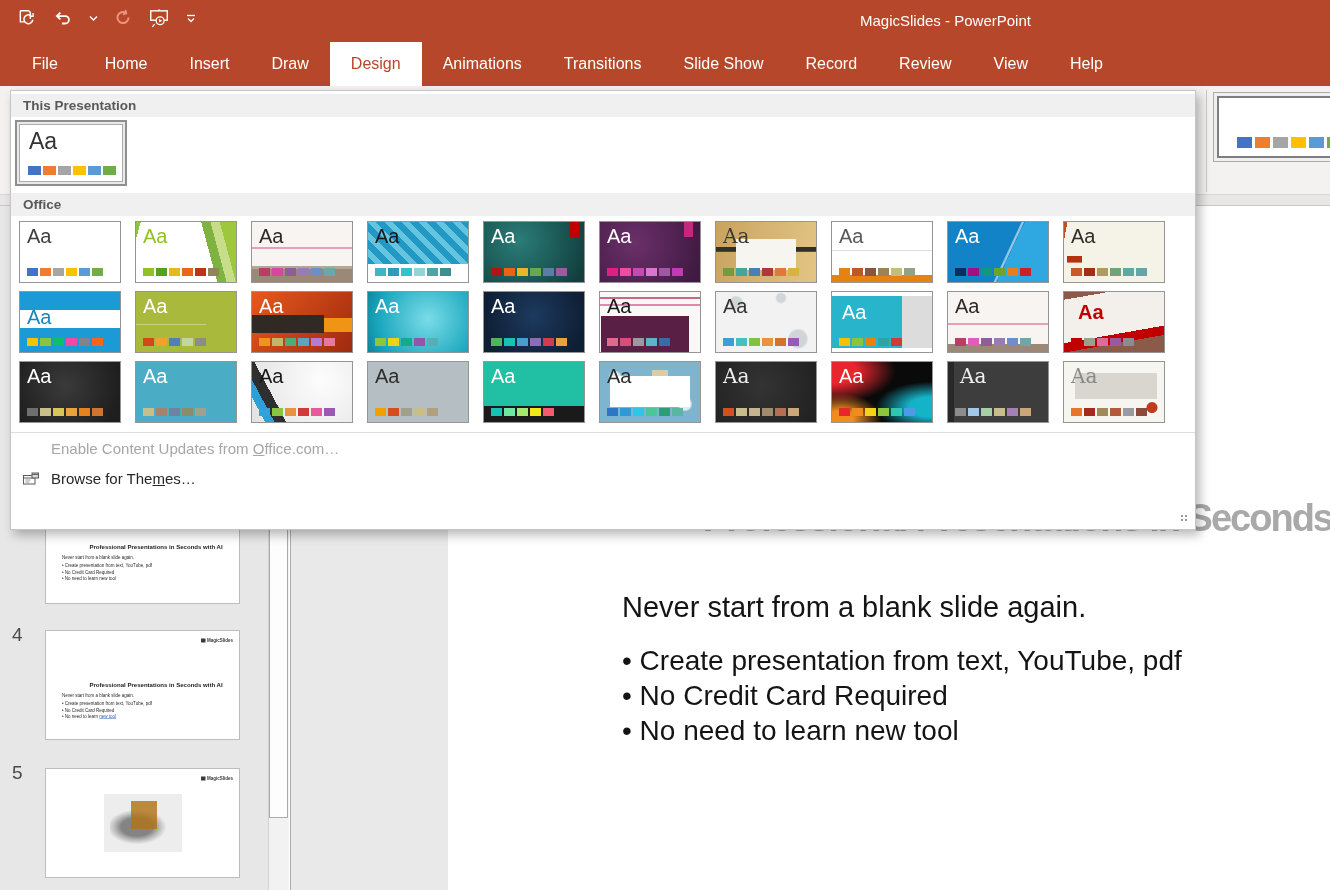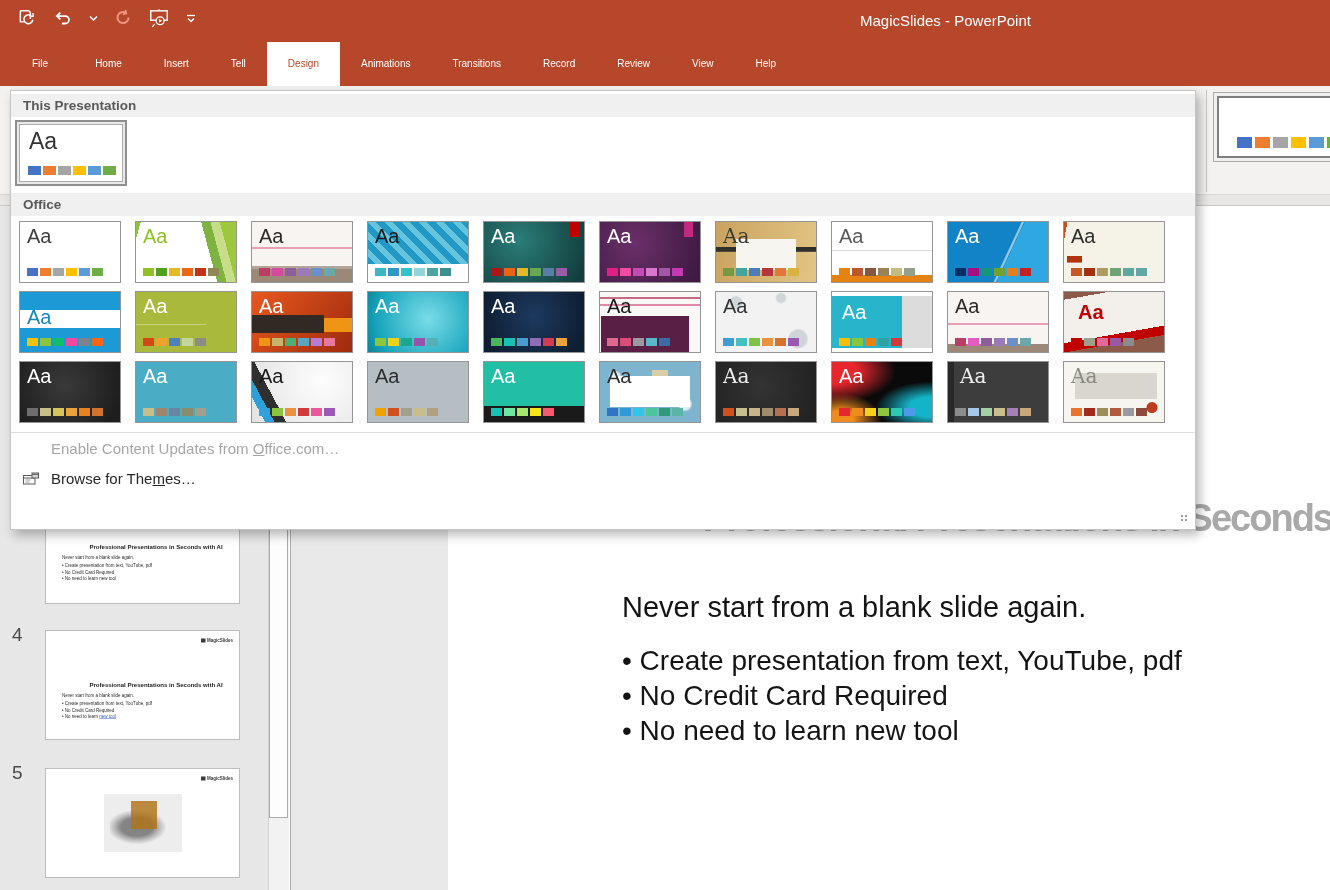--- a/index.html
+++ b/index.html
@@ -7,21 +7,21 @@
   #stage { position:relative; width:1330px; height:890px; background:#fff; }
 
   
   #titlebar { position:absolute; left:0; top:0; width:1330px; height:42px; background:#B7472A; }
   .qat { position:absolute; top:6px; display:flex; align-items:center; gap:14px; left:16px; }
   .qat .qicon { width:22px; height:24px; display:flex; align-items:center; justify-content:center; cursor:default; }
   #win-title { position:absolute; left:860px; top:12px; color:#fff; font-size:15px; white-space:nowrap; }
 
   
   #tabrow { position:absolute; left:0; top:42px; width:1330px; height:44px; background:#B7472A; display:flex; align-items:stretch; }
-  .tab { color:#fff; font-size:10px; line-height:44px; padding:0 21px; white-space:nowrap; }
+  .tab { color:#fff; font-size:16px; line-height:44px; padding:0 21px; white-space:nowrap; }
   .tab.first { margin-left:14px; padding:0 18px; }
   .tab.selected { background:#fff; color:#B7472A; }
   .tellme { display:flex; align-items:center; gap:8px; color:#fff; font-size:15px; margin-left:18px; white-space:nowrap; }
 
   
   #ribbonstrip { position:absolute; left:0; top:86px; width:1330px; height:120px; background:#F3F2F1; }
   #ribbon-bottom { position:absolute; left:0; top:194px; width:1330px; height:12px; background:#E8E7E6; border-top:1px solid #D8D7D6; border-bottom:1px solid #C9C8C7; }
   #ribbon-vsep { position:absolute; left:1206px; top:90px; width:1px; height:102px; background:#C9C9C9; }
   #variant-card { position:absolute; left:1213px; top:92px; width:150px; height:70px; background:#F0F0F0; border:1px solid #ABABAB; padding:3px; }
   #variant-card .inner { width:100%; height:100%; background:#fff; border:2px solid #7E7E7E; position:relative; }
@@ -129,24 +129,25 @@
           </svg>
       </span>
     </div>
     <span id="win-title">MagicSlides  -  PowerPoint</span>
   </div>
 
   <div id="tabrow">
     <span class="tab first">File</span>
     <span class="tab" style="margin-left:8px">Home</span>
     <span class="tab">Insert</span>
-    <span class="tab">Tell</span>
+    <span class="tab">Draw</span>
     <span class="tab selected">Design</span>
     <span class="tab">Animations</span>
     <span class="tab">Transitions</span>
+    <span class="tab">Slide Show</span>
     <span class="tab">Record</span>
     <span class="tab">Review</span>
     <span class="tab">View</span>
     <span class="tab">Help</span>
   </div>
 
   <div id="ribbonstrip"></div>
   <div id="ribbon-vsep"></div>
   <div id="variant-card">
     <div class="inner">

